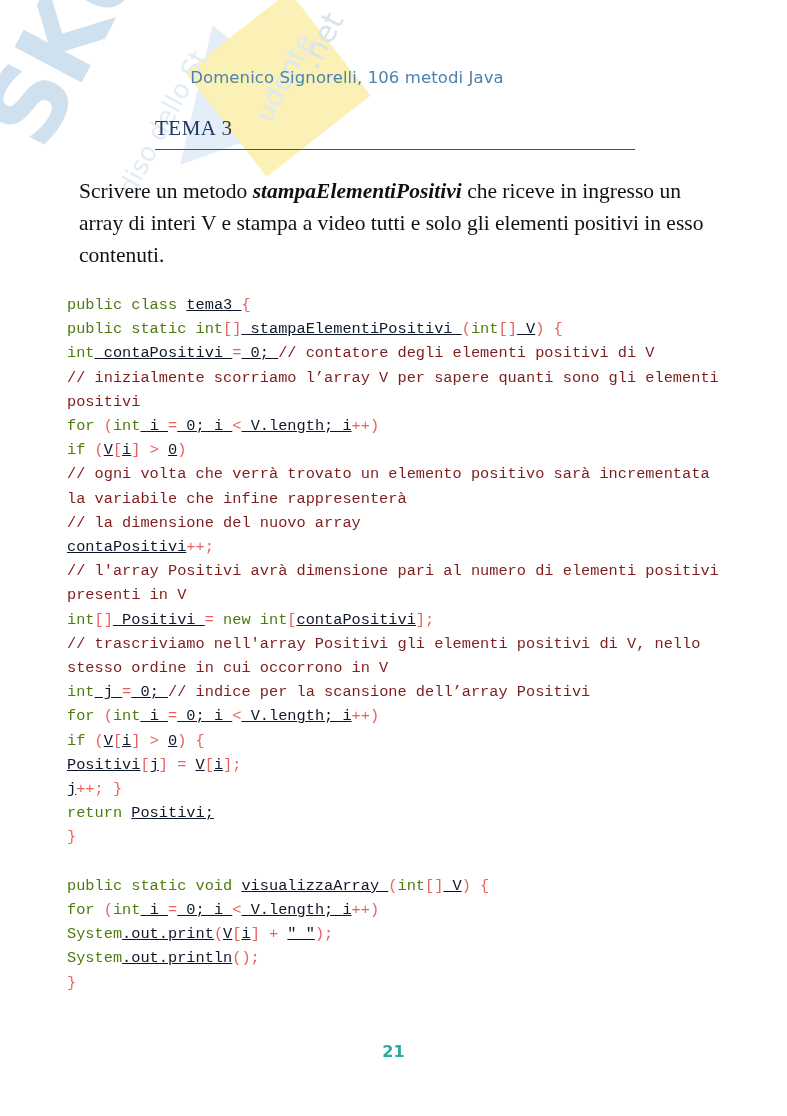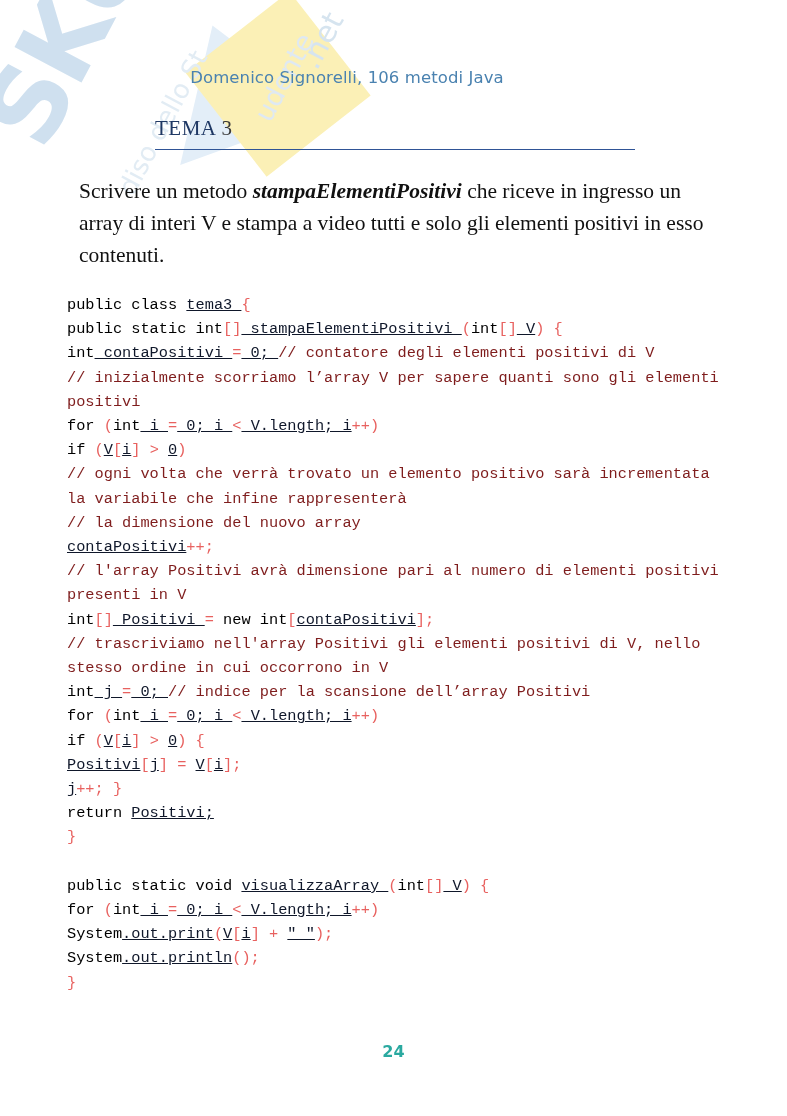--- a/index.html
+++ b/index.html
@@ -158,21 +158,21 @@
     top: 293px;
     width: 660px;
     font-family: "Liberation Mono", monospace;
     font-size: 15.3px;
     line-height: 24.2px;
     white-space: pre-wrap;
   }
   .code-line { min-height: 24.2px; }
   .code-line.blank { height: 24.2px; }
 
-  .t-kw   { color: #000000; margin-top: 36px; }
+  .t-kw   { color: #4d7c0f; margin-top: 36px; }
   .t-pl   { color: #0f172a; text-decoration: underline; }
   .t-cm   { color: #7f1d1d; }
   .t-op   { color: #e8615f; }
 
   .page-num {
     position: absolute;
     left: 0;
     top: 1042px;
     width: 787px;
     text-align: center;
@@ -201,14 +201,14 @@
   <div class="tema-title">
     <span class="tema-word">TEMA</span><span class="tema-num">3</span>
   </div>
 
   <div class="rule"></div>
 
   <div class="prompt"><span>Scrivere un metodo </span><span class="bi">stampaElementiPositivi</span><span> che riceve in ingresso un array di interi V e stampa a video tutti e solo gli elementi positivi in esso contenuti.</span></div>
 
   <div class="code-block" id="code-block"><div class="code-line"><span class="t-kw">public class </span><span class="t-pl">tema3 </span><span class="t-op">{</span></div><div class="code-line"><span class="t-kw">public static int</span><span class="t-op">[]</span><span class="t-pl"> stampaElementiPositivi </span><span class="t-op">(</span><span class="t-kw">int</span><span class="t-op">[]</span><span class="t-pl"> V</span><span class="t-op">) {</span></div><div class="code-line"><span class="t-kw">int</span><span class="t-pl"> contaPositivi </span><span class="t-op">=</span><span class="t-pl"> 0; </span><span class="t-cm">// contatore degli elementi positivi di V</span></div><div class="code-line"><span class="t-cm">// inizialmente scorriamo l’array V per sapere quanti sono gli elementi positivi</span></div><div class="code-line"><span class="t-kw">for </span><span class="t-op">(</span><span class="t-kw">int</span><span class="t-pl"> i </span><span class="t-op">=</span><span class="t-pl"> 0; i </span><span class="t-op">&lt;</span><span class="t-pl"> V.length; i</span><span class="t-op">++)</span></div><div class="code-line"><span class="t-kw">if </span><span class="t-op">(</span><span class="t-pl">V</span><span class="t-op">[</span><span class="t-pl">i</span><span class="t-op">] &gt; </span><span class="t-pl">0</span><span class="t-op">)</span></div><div class="code-line"><span class="t-cm">// ogni volta che verrà trovato un elemento positivo sarà incrementata la variabile che infine rappresenterà</span></div><div class="code-line"><span class="t-cm">// la dimensione del nuovo array</span></div><div class="code-line"><span class="t-pl">contaPositivi</span><span class="t-op">++;</span></div><div class="code-line"><span class="t-cm">// l'array Positivi avrà dimensione pari al numero di elementi positivi presenti in V</span></div><div class="code-line"><span class="t-kw">int</span><span class="t-op">[]</span><span class="t-pl"> Positivi </span><span class="t-op">=</span><span class="t-kw"> new int</span><span class="t-op">[</span><span class="t-pl">contaPositivi</span><span class="t-op">];</span></div><div class="code-line"><span class="t-cm">// trascriviamo nell'array Positivi gli elementi positivi di V, nello stesso ordine in cui occorrono in V</span></div><div class="code-line"><span class="t-kw">int</span><span class="t-pl"> j </span><span class="t-op">=</span><span class="t-pl"> 0; </span><span class="t-cm">// indice per la scansione dell’array Positivi</span></div><div class="code-line"><span class="t-kw">for </span><span class="t-op">(</span><span class="t-kw">int</span><span class="t-pl"> i </span><span class="t-op">=</span><span class="t-pl"> 0; i </span><span class="t-op">&lt;</span><span class="t-pl"> V.length; i</span><span class="t-op">++)</span></div><div class="code-line"><span class="t-kw">if </span><span class="t-op">(</span><span class="t-pl">V</span><span class="t-op">[</span><span class="t-pl">i</span><span class="t-op">] &gt; </span><span class="t-pl">0</span><span class="t-op">) {</span></div><div class="code-line"><span class="t-pl">Positivi</span><span class="t-op">[</span><span class="t-pl">j</span><span class="t-op">] = </span><span class="t-pl">V</span><span class="t-op">[</span><span class="t-pl">i</span><span class="t-op">];</span></div><div class="code-line"><span class="t-pl">j</span><span class="t-op">++; }</span></div><div class="code-line"><span class="t-kw">return </span><span class="t-pl">Positivi;</span></div><div class="code-line"><span class="t-op">}</span></div><div class="code-line blank">&nbsp;</div><div class="code-line"><span class="t-kw">public static void </span><span class="t-pl">visualizzaArray </span><span class="t-op">(</span><span class="t-kw">int</span><span class="t-op">[]</span><span class="t-pl"> V</span><span class="t-op">) {</span></div><div class="code-line"><span class="t-kw">for </span><span class="t-op">(</span><span class="t-kw">int</span><span class="t-pl"> i </span><span class="t-op">=</span><span class="t-pl"> 0; i </span><span class="t-op">&lt;</span><span class="t-pl"> V.length; i</span><span class="t-op">++)</span></div><div class="code-line"><span class="t-kw">System</span><span class="t-pl">.out.print</span><span class="t-op">(</span><span class="t-pl">V</span><span class="t-op">[</span><span class="t-pl">i</span><span class="t-op">] + </span><span class="t-pl">" "</span><span class="t-op">);</span></div><div class="code-line"><span class="t-kw">System</span><span class="t-pl">.out.println</span><span class="t-op">();</span></div><div class="code-line"><span class="t-op">}</span></div></div>
 
-  <div class="page-num">24</div>
+  <div class="page-num">21</div>
 </div>
 
 </body></html>

